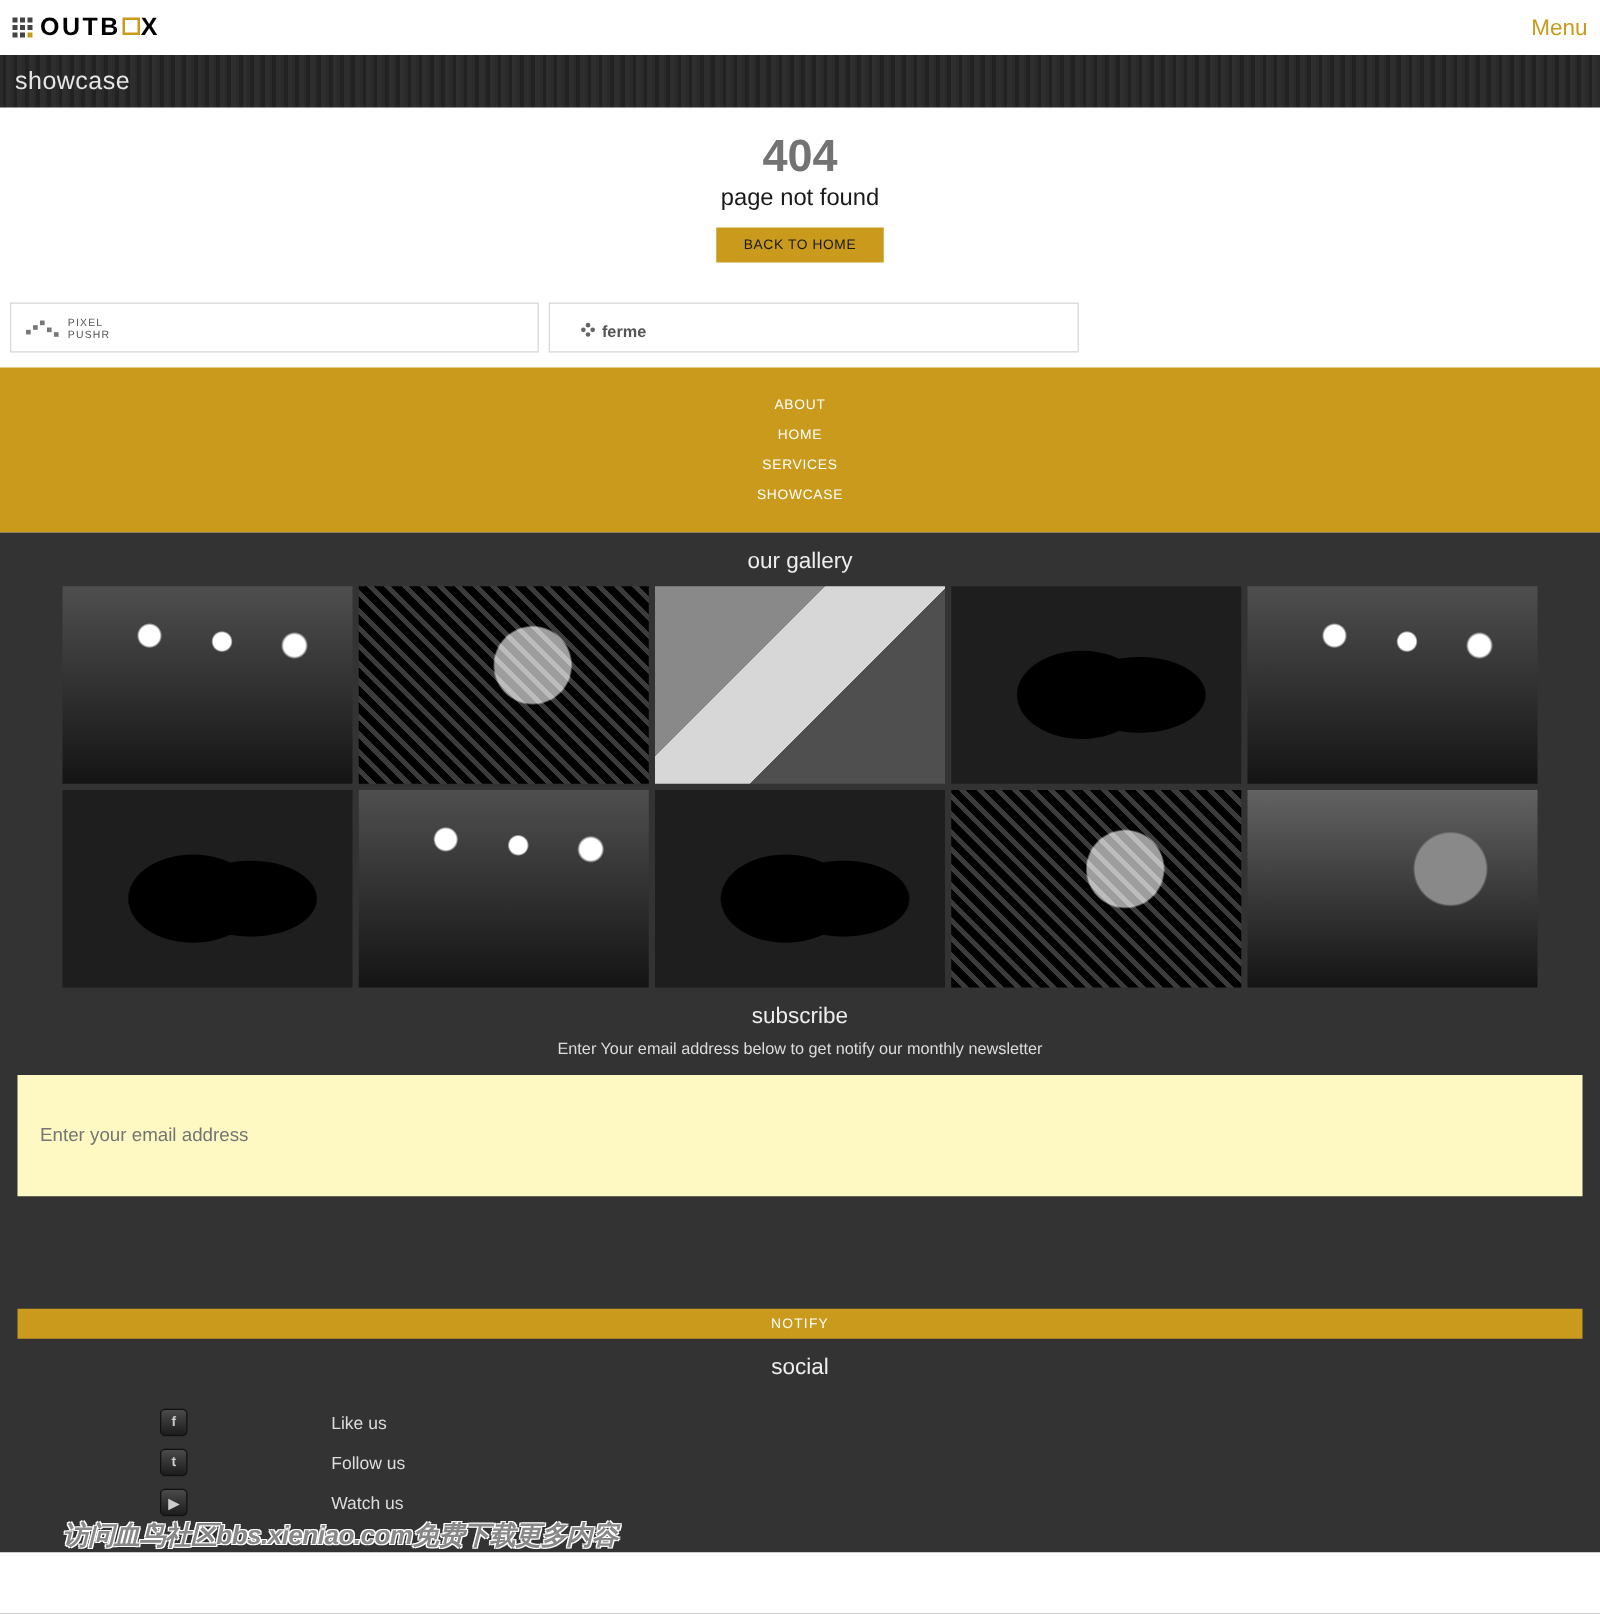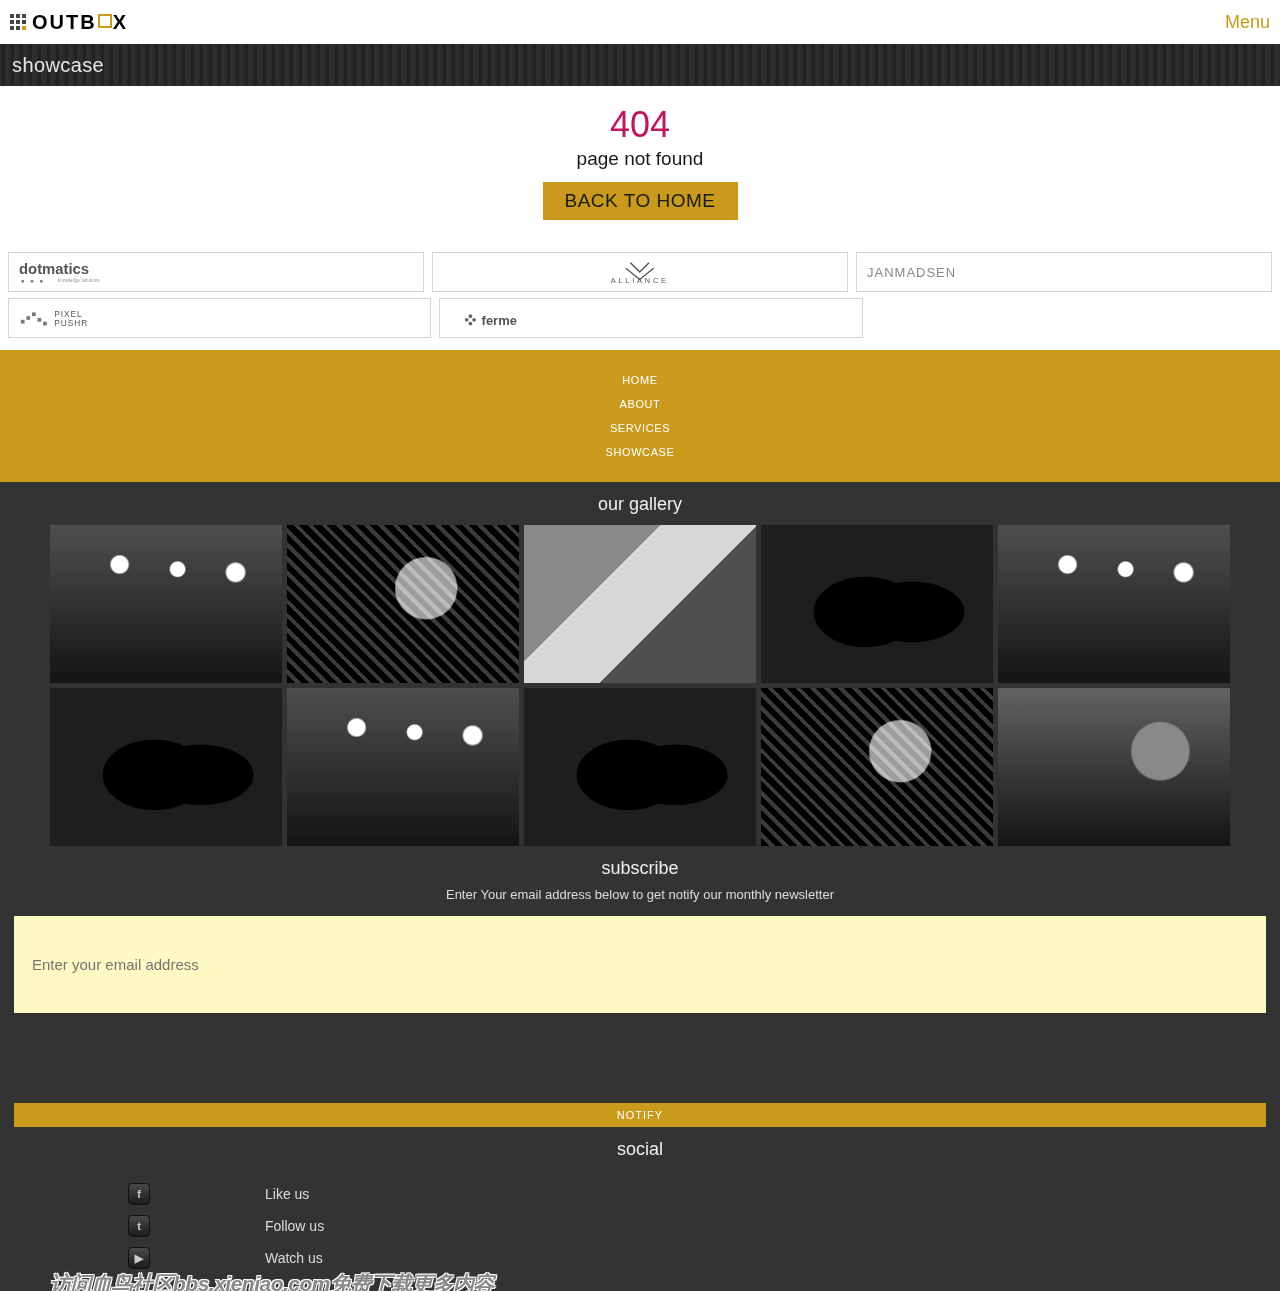--- a/index.html
+++ b/index.html
@@ -9,23 +9,23 @@
 .logo-grid { display:grid; grid-template-columns:repeat(3,4px); grid-template-rows:repeat(3,4px); gap:2px; }
 .logo-grid span { background:#444; width:4px; height:4px; }
 .logo-grid span:nth-child(9){ background:#c99a1c; }
 .logo-text { font-weight:700; letter-spacing:2px; font-size:20px; color:#000000; display:flex; align-items:center; }
 .logo-text .box { display:inline-block; width:14px; height:14px; border:2px solid #c99a1c; margin:0 1px; position:relative; top:-1px; }
 .menu-link { color:#c99a1c; font-size:18px; cursor:pointer; text-decoration:none;text-align:center; }
 
 .page-banner { background: repeating-linear-gradient(90deg,#2a2a2a 0 2px,#222 2px 5px,#2e2e2e 5px 9px); height:42px; display:flex; align-items:center; padding:0 12px; color:#e6e6e6; font-size:20px; font-weight:500; letter-spacing:0.4px; position:relative; }
 
 .error-block { text-align:center; padding:18px 0 24px; }
-.error-code { font-size:36px; font-weight:400; color:#be185d; }
+.error-code { font-size:36px; font-weight:700; color:#737373; }
 .error-msg { font-size:19px; margin-top:2px; color:#1a1a1a; }
-.back-btn { display:inline-block; margin-top:12px; padding:8px 22px; background:#c99a1c; color:#1a1a1a; font-size:19px; letter-spacing:0.5px; border:none; cursor:pointer;text-align:center; }
+.back-btn { display:inline-block; margin-top:12px; padding:8px 22px; background:#c99a1c; color:#1a1a1a; font-size:11px; letter-spacing:0.5px; border:none; cursor:pointer;text-align:center; }
 
 .clients { padding:2px 8px 12px; }
 .clients-row { display:flex; gap:8px; margin-top:6px; }
 .client-card { flex:1; border:1px solid #d6d6d6; height:40px; display:flex; align-items:center; padding:0 10px; color:#888; font-size:13px; }
 .client-card svg { height:26px; }
 .client-spacer { flex:1; }
 
 .footer-nav { background:#c99a1c; padding:18px 0; text-align:center; }
 .footer-nav a { display:block; color:#fff; font-size:11px; letter-spacing:0.6px; line-height:24px; text-decoration:none; }
 
@@ -82,40 +82,20 @@
 <section class="error-block">
   <div class="error-code">404</div>
   <div class="error-msg">page not found</div>
   <button class="back-btn">BACK TO HOME</button>
 </section>
 
 <section class="clients">
   <div class="clients-row">
     <div class="client-card">
       <svg viewBox="0 0 140 28">
-          <text x="0" y="16" font-size="16" fill="#555" font-weight="600">dotmatics</text>
-          <text x="42" y="25" font-size="5" fill="#999">knowledge solutions</text>
-          <circle cx="4" cy="24" r="1.5" fill="#777"></circle>
-          <circle cx="14" cy="24" r="1.5" fill="#777"></circle>
-          <circle cx="24" cy="24" r="1.5" fill="#777"></circle>
-        </svg>
-    </div>
-    <div class="client-card" style="justify-content:center">
-      <svg viewBox="0 0 120 28">
-          <path d="M50 4 L60 14 L70 4 M45 10 L60 22 L75 10" stroke="#555" stroke-width="1.5" fill="none"></path>
-          <text x="60" y="26" font-size="8" fill="#555" text-anchor="middle" letter-spacing="3">ALLIANCE</text>
-        </svg>
-    </div>
-    <div class="client-card">
-      <span style="color:#888;font-size:13px;letter-spacing:1px">JANMADSEN</span>
-    </div>
-  </div>
-  <div class="clients-row">
-    <div class="client-card">
-      <svg viewBox="0 0 140 28">
           <rect x="2" y="16" width="4" height="4" fill="#777"></rect>
           <rect x="8" y="12" width="4" height="4" fill="#777"></rect>
           <rect x="14" y="8" width="4" height="4" fill="#777"></rect>
           <rect x="20" y="14" width="4" height="4" fill="#777"></rect>
           <rect x="26" y="18" width="4" height="4" fill="#777"></rect>
           <text x="38" y="13" font-size="9" fill="#555" letter-spacing="1">PIXEL</text>
           <text x="38" y="23" font-size="9" fill="#555" letter-spacing="1">PUSHR</text>
         </svg>
     </div>
     <div class="client-card">
@@ -125,22 +105,22 @@
           <circle cx="26" cy="16" r="2" fill="#666"></circle>
           <circle cx="22" cy="20" r="2" fill="#666"></circle>
           <text x="34" y="22" font-size="14" fill="#555" font-weight="600">ferme</text>
         </svg>
     </div>
     <div class="client-spacer"></div>
   </div>
 </section>
 
 <nav class="footer-nav">
+  <a>ABOUT</a>
   <a>HOME</a>
-  <a>ABOUT</a>
   <a>SERVICES</a>
   <a>SHOWCASE</a>
 </nav>
 
 <section class="dark-section">
   <div class="section-title">our gallery</div>
   <div class="gallery">
     <div class="thumb a"></div>
     <div class="thumb b"></div>
     <div class="thumb c"></div>

